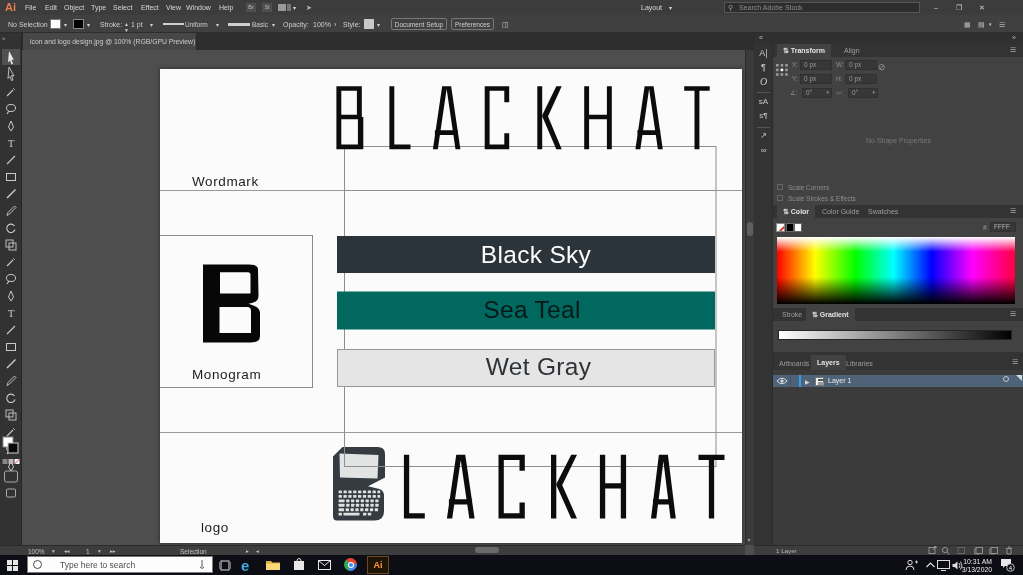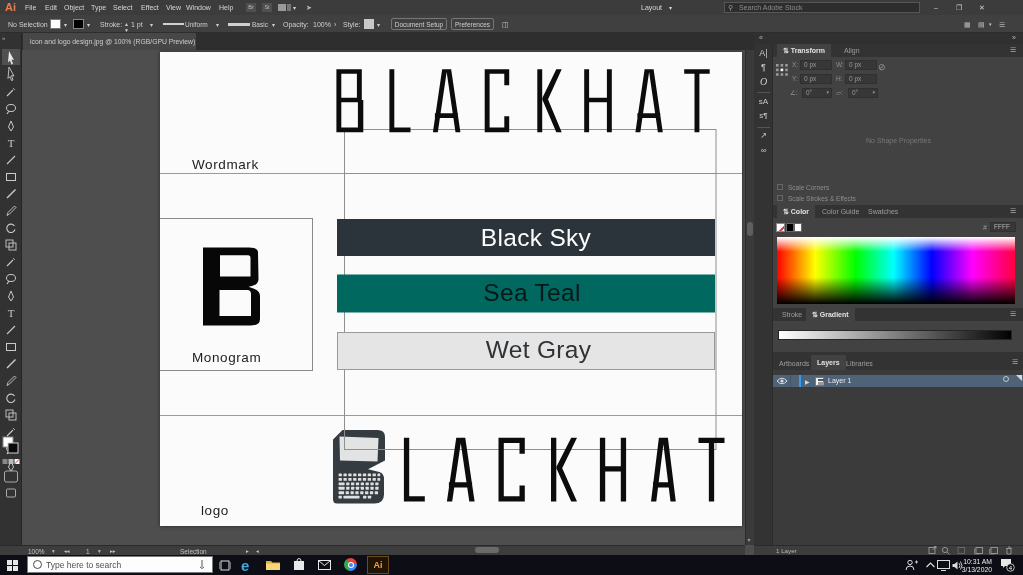--- a/index.html
+++ b/index.html
@@ -12,21 +12,21 @@
 #controlbar { left:0; top:15px; width:1023px; height:18px; background:#404040;
   border-bottom:1px solid #2d2d2d; }
 #controlbar .t { position:absolute; font-size:7px; color:#cfcfcf; top:6px; }
 #tabbar { left:0; top:33px; width:1023px; height:17px; background:#2e2e2e; }
 #tab { position:absolute; left:23px; top:33px; width:173px; height:17px;
   background:#474747; color:#cdcdcd; font-size:6.8px; line-height:17px;
   padding-left:7px; }
 #toolbar { left:0; top:33px; width:22px; height:512px; background:#323232;
   border-right:1px solid #262626; }
 #canvas { left:22px; top:50px; width:723px; height:495px; background:#4e4e4e; }
-#artboard { position:absolute; left:138px; top:2px; width:582px; height:474px;
+#artboard { position:absolute; left:138px; top:19px; width:582px; height:474px;
   box-shadow:0 0 4px rgba(0,0,0,.5); filter:blur(0.28px); }
 .lbl { font-family:"Liberation Sans",sans-serif; font-size:13.5px; fill:#1d1d1d;
   letter-spacing:.6px; }
 .bar { font-family:"Liberation Sans",sans-serif; font-size:24.5px;
   letter-spacing:0.3px; text-anchor:middle; }
 #vscroll { left:745px; top:50px; width:9px; height:495px; background:#3a3a3a;
   border-left:1px solid #2c2c2c; }
 #vthumb { position:absolute; left:746.5px; top:222px; width:6px; height:14px;
   background:#5f5f5f; border-radius:3px; }
 #statusbar { left:0; top:545px; width:745px; height:10px; background:#3d3d3d;
@@ -363,21 +363,21 @@
 <svg class="abs" style="left:7px;top:560px" width="11" height="11" viewBox="0 0 11 11">
     <g fill="#e6e6e6">
       <rect x="0" y="0" width="5" height="5"></rect>
       <rect x="6" y="0" width="5" height="5"></rect>
       <rect x="0" y="6" width="5" height="5"></rect>
       <rect x="6" y="6" width="5" height="5"></rect>
     </g>
   </svg>
 <div class="abs" style="left:27px;top:556px;width:186px;height:17px;background:#fdfdfd;border:1px solid #7a7a7a"></div>
 <div class="abs" style="left:33px;top:560px;width:9px;height:9px;border:1.4px solid #4a4a4a;border-radius:50%"></div>
-<div class="abs" style="left:46px;top:560px;font-size:8.5px;color:#4f4f4f">Type here to search</div>
+<div class="abs" style="left:60px;top:560px;font-size:8.5px;color:#4f4f4f">Type here to search</div>
 <svg class="abs" style="left:197px;top:559px" width="10" height="12" viewBox="0 0 10 12">
     <path d="M5,1 L5,8 M3,8 Q5,11 7,8" stroke="#555" stroke-width="1" fill="none"></path>
   </svg>
 <svg class="abs" style="left:219px;top:560px" width="12" height="11" viewBox="0 0 12 11">
     <rect x="2" y="1" width="8" height="9" fill="none" stroke="#e0e0e0" stroke-width="1"></rect>
     <path d="M0,2 L0,9 M12,2 L12,9" stroke="#9a9a9a" stroke-width="1.4"></path>
   </svg>
 <div class="abs" style="left:241px;top:556.5px;font-size:15px;font-weight:bold;color:#3fa9e0">e</div>
 <svg class="abs" style="left:266px;top:559px" width="14" height="12" viewBox="0 0 14 12">
     <path d="M0,2 L5,2 L6.5,3.5 L14,3.5 L14,11 L0,11 Z" fill="#dcaf45"></path>

